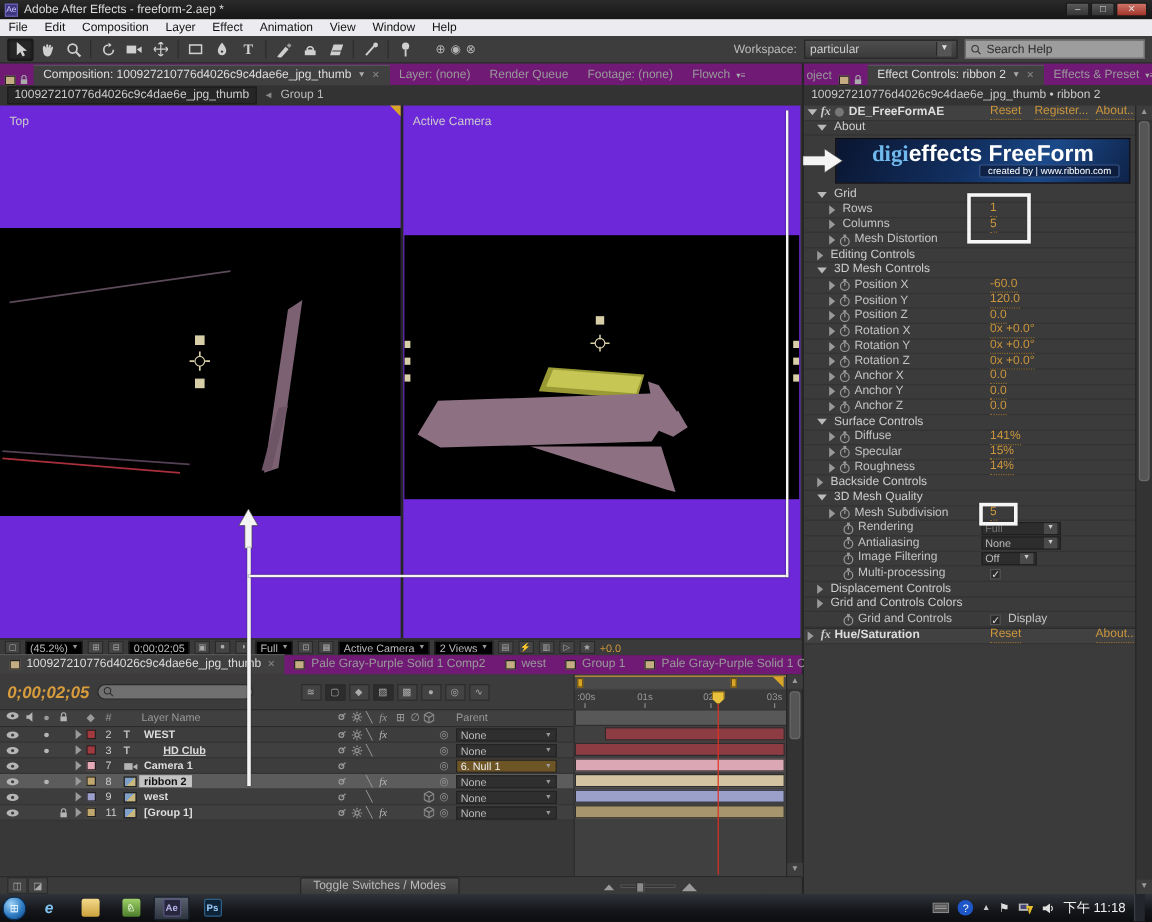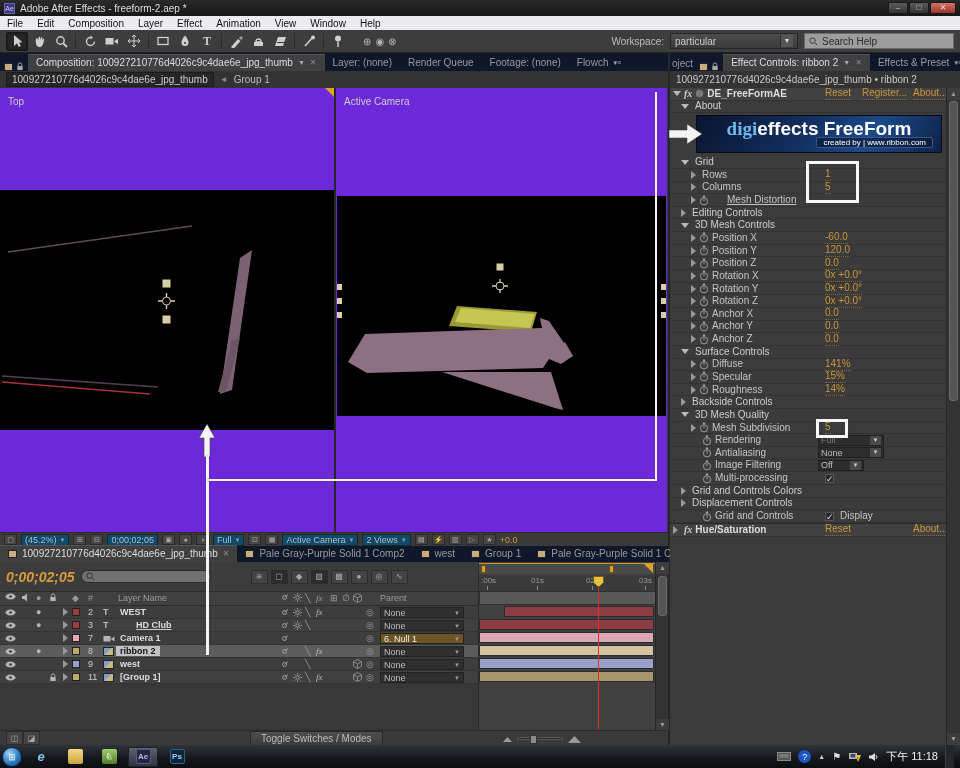--- a/index.html
+++ b/index.html
@@ -29,21 +29,21 @@
   #workspace{margin-left:auto;display:flex;align-items:center;gap:6px;padding-right:6px;}
   #workspace .lbl{color:#bbb;}
   .ddbox{background:linear-gradient(#4e4e4e,#3a3a3a);border:1px solid #262626;height:16px;
     display:flex;align-items:center;padding:0 4px;gap:6px;color:#ccc;}
   .ddbox .arr{width:13px;height:12px;background:#555;border-left:1px solid #2a2a2a;text-align:center;
     font-size:7px;line-height:12px;color:#ddd;}
   #searchhelp{width:150px;height:16px;background:#9d9d9d;border:1px solid #6a6a6a;color:#2a2a2a;
     display:flex;align-items:center;gap:4px;padding:0 4px;}
 
   
-  .tabsrow{background:#0f172a;display:flex;align-items:flex-end;height:18px;color:#999;}
+  .tabsrow{background:#701a75;display:flex;align-items:flex-end;height:18px;color:#999;}
   .tab{padding:2px 8px 3px 8px;display:flex;gap:5px;align-items:center;white-space:nowrap;}
   .tab.active{background:#404040;color:#ddd;border-top:1px solid #555;}
   .tab .x{color:#888;font-size:8px;}
   .tab .dn{font-size:7px;color:#aaa;}
   .crumbrow{background:#333;height:17px;display:flex;align-items:center;gap:6px;padding:0 6px;color:#bbb;}
   .chip{background:#262626;border:1px solid #1c1c1c;padding:1px 5px;color:#ccc;}
   .griplock{display:flex;align-items:center;gap:3px;padding:0 4px;color:#999;}
   .tansq{width:9px;height:8px;background:#c5ad83;border:1px solid #222;display:inline-block;}
 
   
@@ -52,21 +52,21 @@
   .pane{position:absolute;top:0;height:444px;background:#6d28d9;}
   #paneTop{left:0;width:334px;}
   #paneCam{left:336px;width:331px;}
   .panelabel{position:absolute;left:8px;top:8px;color:#ccc;}
   .blackarea{position:absolute;background:#000;}
   .goldtri{position:absolute;width:0;height:0;border-left:9px solid transparent;border-top:9px solid #d8a528;}
 
   
   #comptb{position:absolute;left:0;top:479px;width:668px;height:14px;background:#3a3a3a;
     border-top:1px solid #2a2a2a;display:flex;align-items:center;gap:4px;padding:0 4px;color:#bbb;font-size:9px;}
-  .cbox{background:#0c4a6e;border:1px solid #232323;padding:0 3px;height:12px;display:flex;align-items:center;gap:3px;}
+  .cbox{background:#000000;border:1px solid #232323;padding:0 3px;height:12px;display:flex;align-items:center;gap:3px;}
   .cbox .dn{font-size:6px;color:#999;}
   .micon{width:13px;height:11px;background:#454545;border:1px solid #2a2a2a;display:inline-flex;
     align-items:center;justify-content:center;font-size:7px;color:#aaa;}
 
   
   #timeline{position:absolute;left:0;top:493px;width:668px;height:199px;background:#383838;}
   #tltabs{height:16px;}
   #tltools{position:absolute;left:0;top:16px;width:478px;height:30px;background:#3c3c3c;
     border-bottom:1px solid #2b2b2b;display:flex;align-items:center;gap:6px;padding:0 6px;}
   #tltc{color:#d99c3c;font-size:14px;font-weight:bold;font-style:italic;}
@@ -902,21 +902,21 @@
         <div class="fxrow">
           <span style="width: 18px;"></span>
           <span class="tw closed"></span>
           <span style="display: inline-flex;">
             <svg width="10" height="11">
               <circle cx="5" cy="6.3" r="3.6" fill="none" stroke="#9a9a9a"></circle>
               <rect x="3.8" y="0.5" width="2.4" height="2" fill="#9a9a9a"></rect>
               <path d="M5 6.3V3.6" stroke="#9a9a9a"></path>
             </svg>
           </span>
-          <span style="margin-left: 18px; text-decoration: underline;">Mesh Distortion</span>
+          <span style="margin-left: 3px;">Mesh Distortion</span>
         </div>
         <div class="fxrow">
           <span style="width: 8px;"></span>
           <span class="tw closed"></span>
           <span style="margin-left: 3px; color: rgb(205, 205, 205);">Editing Controls</span>
         </div>
         <div class="fxrow">
           <span style="width: 8px;"></span>
           <span class="tw open"></span>
           <span style="margin-left: 3px; color: rgb(205, 205, 205);">3D Mesh Controls</span>
@@ -1162,26 +1162,26 @@
               <rect x="3.8" y="0.5" width="2.4" height="2" fill="#9a9a9a"></rect>
               <path d="M5 6.3V3.6" stroke="#9a9a9a"></path>
             </svg>
           </span>
           <span style="margin-left: 3px;">Multi-processing</span>
           <span class="cbx">✓</span>
         </div>
         <div class="fxrow">
           <span style="width: 8px;"></span>
           <span class="tw closed"></span>
+          <span style="margin-left: 3px; color: rgb(205, 205, 205);">Displacement Controls</span>
+        </div>
+        <div class="fxrow">
+          <span style="width: 8px;"></span>
+          <span class="tw closed"></span>
           <span style="margin-left: 3px; color: rgb(205, 205, 205);">Grid and Controls Colors</span>
-        </div>
-        <div class="fxrow">
-          <span style="width: 8px;"></span>
-          <span class="tw closed"></span>
-          <span style="margin-left: 3px; color: rgb(205, 205, 205);">Displacement Controls</span>
         </div>
         <div class="fxrow">
           <span style="width: 18px;"></span>
           <span class="tw" style="width: 8px;"></span>
           <span style="display: inline-flex;">
             <svg width="10" height="11">
               <circle cx="5" cy="6.3" r="3.6" fill="none" stroke="#9a9a9a"></circle>
               <rect x="3.8" y="0.5" width="2.4" height="2" fill="#9a9a9a"></rect>
               <path d="M5 6.3V3.6" stroke="#9a9a9a"></path>
             </svg>

